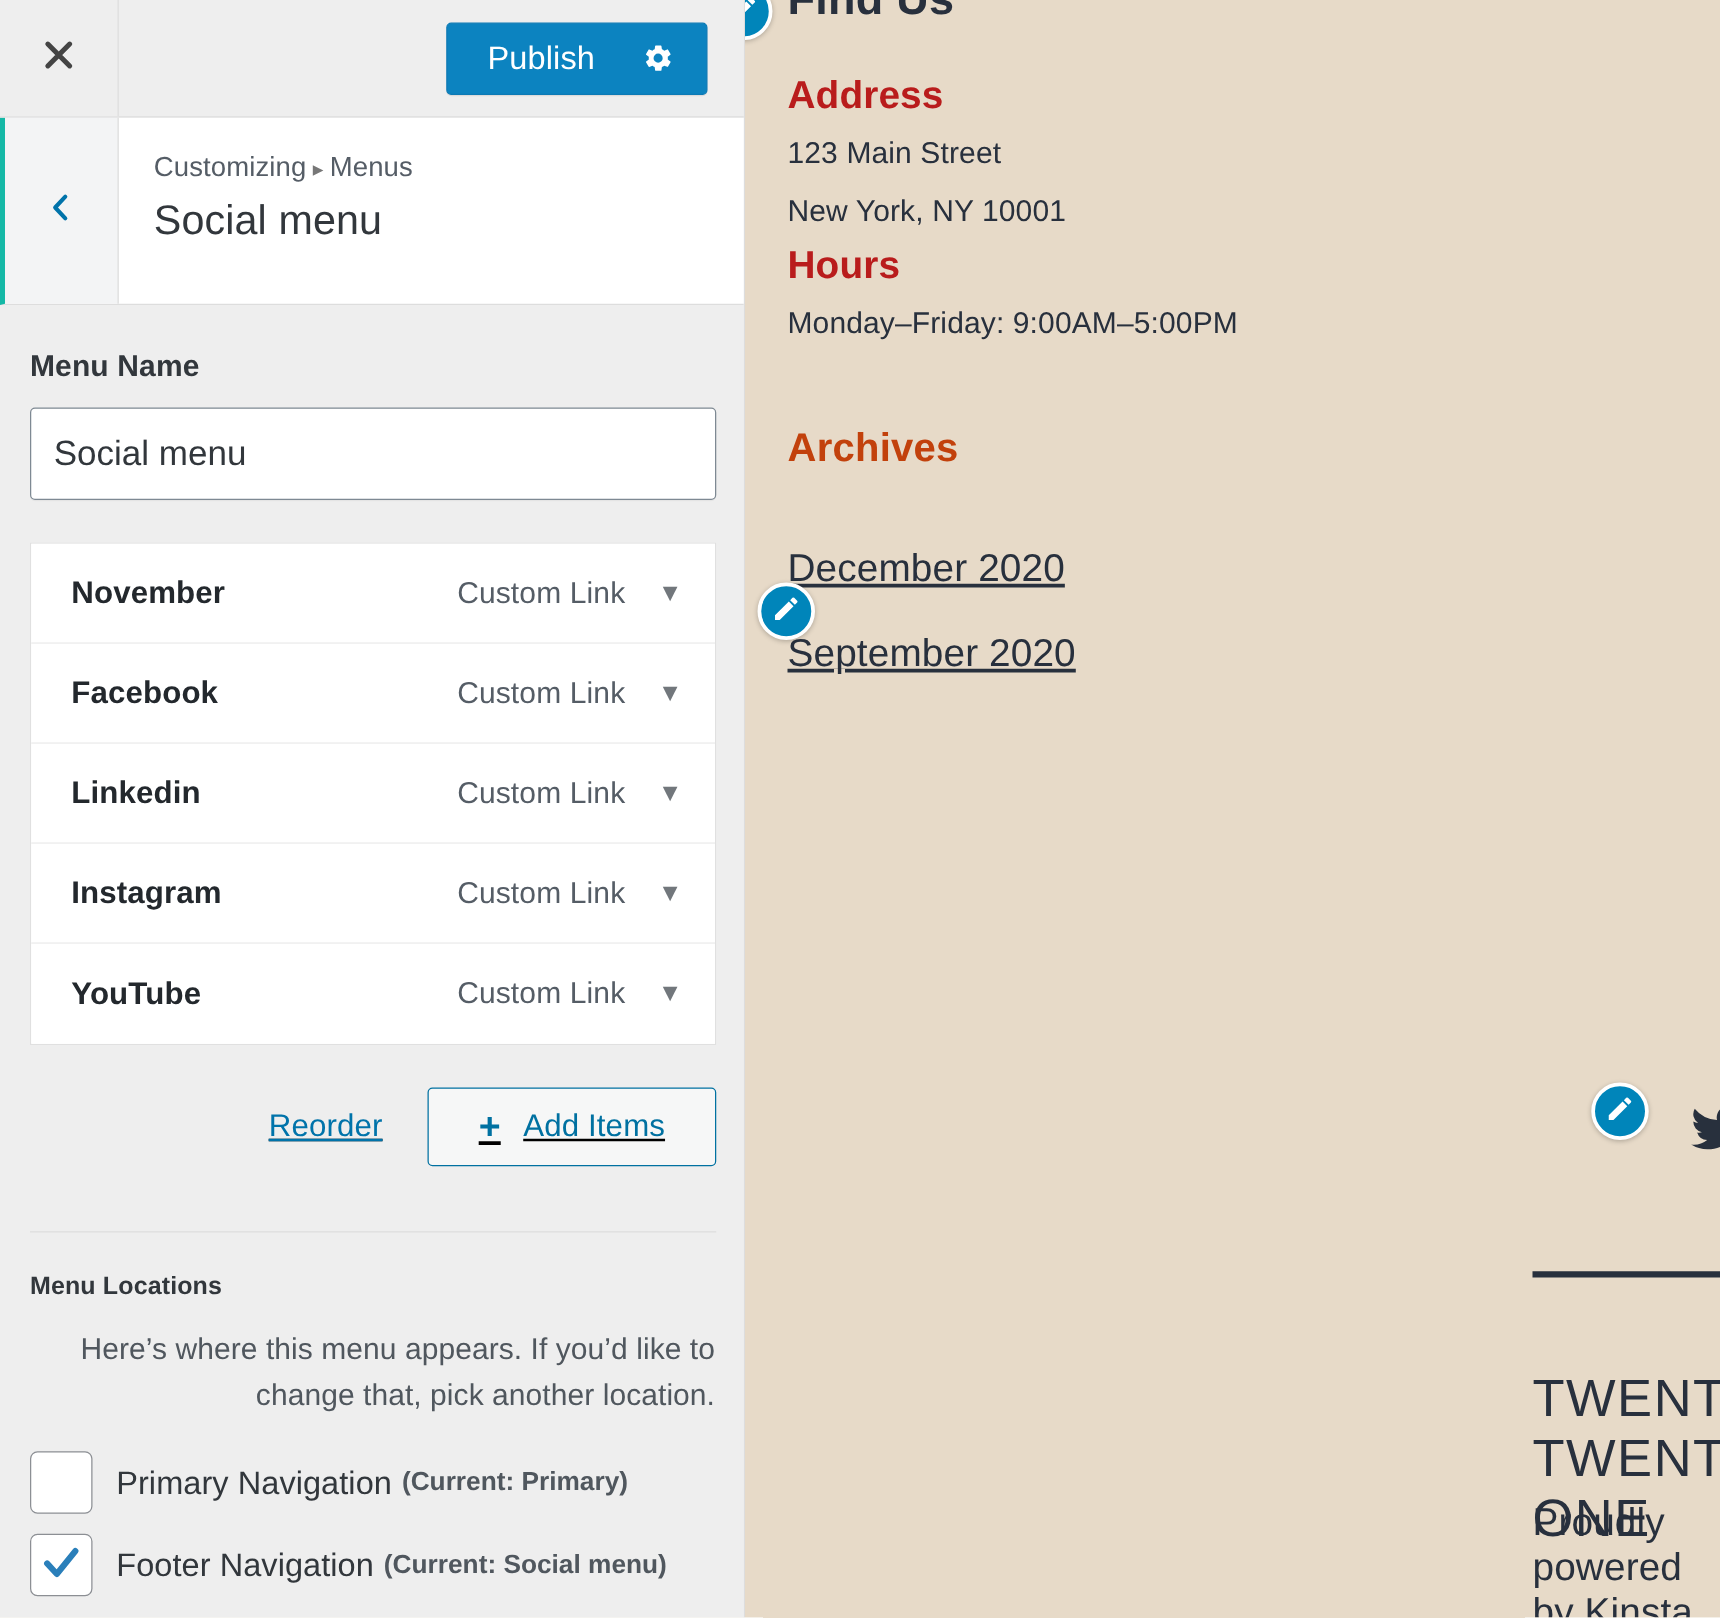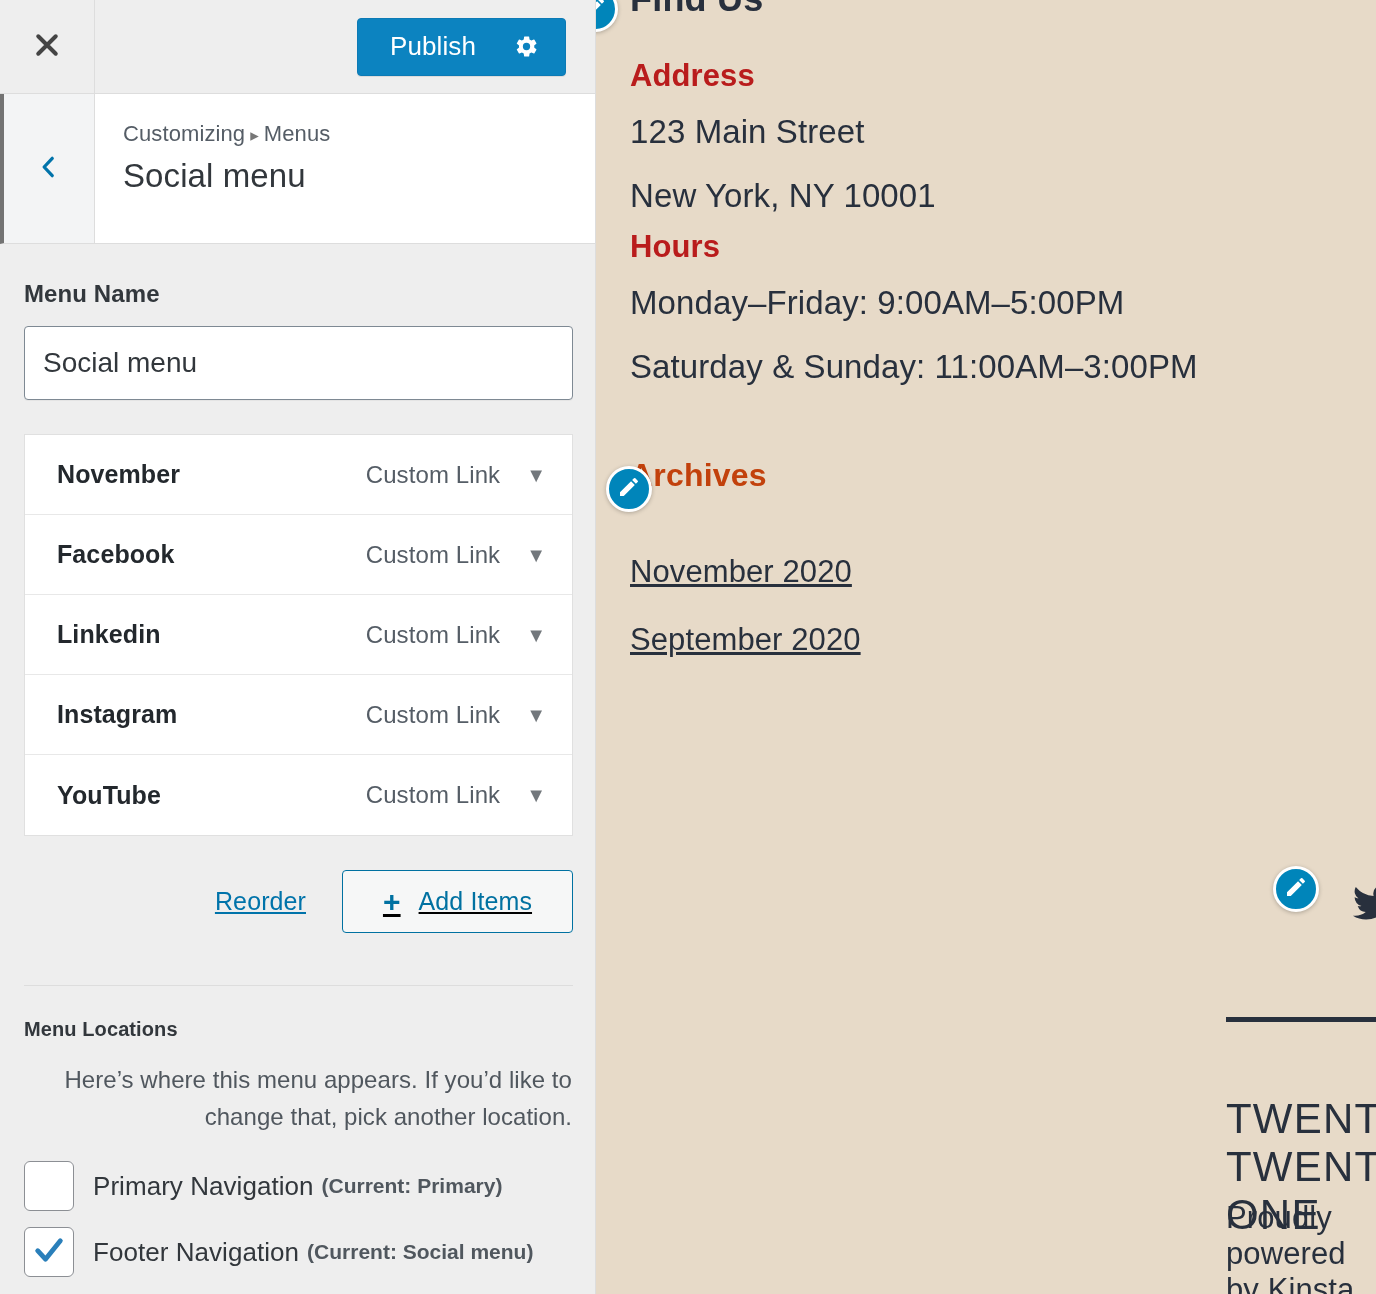--- a/index.html
+++ b/index.html
@@ -56,21 +56,21 @@
     font-family: "Liberation Sans", sans-serif;
   }
   .gear-icon { margin: 0 26px 0 38px; display: flex; align-items: center; }
   .gear-icon svg { width: 25px; height: 25px; }
 
   
   .panel-title-bar {
     display: flex; min-height: 150px;
     background: #fff;
     border-bottom: 1px solid #ddd;
-    border-left: 4px solid #737373;
+    border-left: 4px solid #14b8a6;
   }
   .back-btn {
     width: 91px; background: #f3f4f5;
     border-right: 1px solid #ddd;
     display: flex; align-items: center; justify-content: center;
     cursor: pointer;
   }
   .back-btn svg { width: 26px; height: 32px; }
   .panel-titles {
     flex: 1; padding: 26px 0 0 28px;
@@ -214,21 +214,21 @@
     font-size: 36px; font-weight: bold; color: #28303d;
     letter-spacing: .2px;
   }
 
   .widget-block { padding-top: 58px; }
   .pv-h {
     font-size: 31px; font-weight: bold; color: #b91c1c;
     margin-bottom: 6px; letter-spacing: .1px;
   }
   .pv-p {
-    font-size: 33px; color: #28303d; line-height: 1.95;
+    font-size: 24px; color: #28303d; line-height: 1.95;
     letter-spacing: .1px;
   }
 
   .archives-block { margin-top: 58px; position: relative; }
   .archives-title {
     font-size: 32px; font-weight: bold; color: #c2410c; letter-spacing: .2px;
   }
   .archive-link {
     display: block; font-size: 31px; color: #28303d;
     text-decoration: underline; margin-top: 32px;
@@ -395,27 +395,26 @@
       </span>
     </div>
 
     <div class="pv-inner">
       <div class="widget-block">
         <div class="pv-h">Address</div>
         <div class="pv-p">123 Main Street</div>
         <div class="pv-p">New York, NY 10001</div>
         <div class="pv-h">Hours</div>
         <div class="pv-p">Monday–Friday: 9:00AM–5:00PM</div>
-        <div class="pv-p">Saturday &amp; Sunday: 11:00AM–3:00PM</div>
       </div>
 
       <div class="archives-block">
         <div class="archives-title">Archives</div>
         <div id="archives-links">
-            <a class="archive-link">November 2020</a>
+            <a class="archive-link">December 2020</a>
             <a class="archive-link">September 2020</a>
           </div>
       </div>
     </div>
 
     <div class="edit-shortcut" id="es-arch">
       <span>
         <svg viewBox="0 0 24 24" fill="#fff">
           <path d="M3 17.25V21h3.75L17.81 9.94l-3.75-3.75L3 17.25zM20.71 7.04a1 1 0 0 0 0-1.41l-2.34-2.34a1 1 0 0 0-1.41 0l-1.83 1.83 3.75 3.75 1.83-1.83z"></path>
         </svg>

